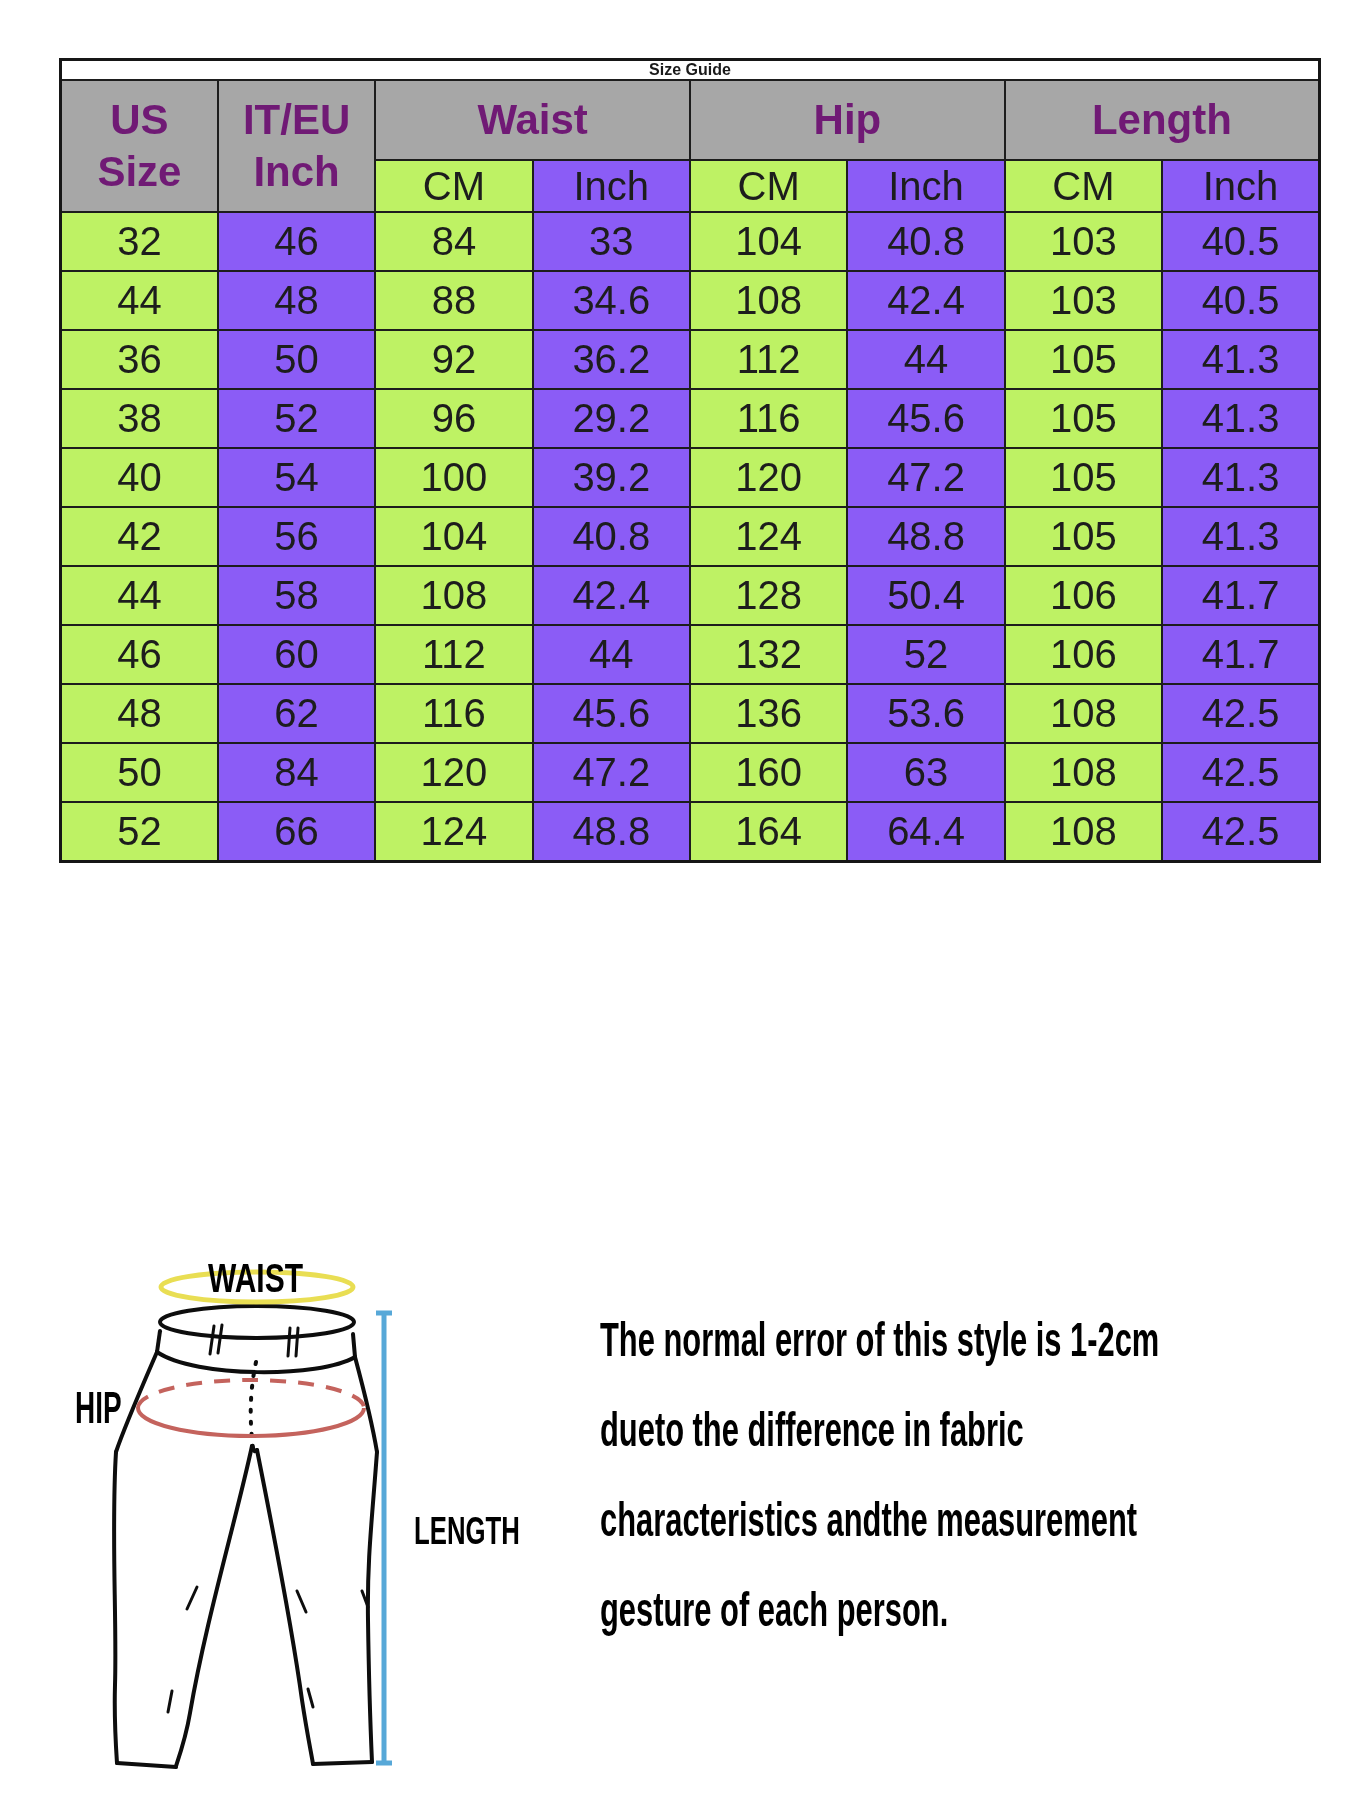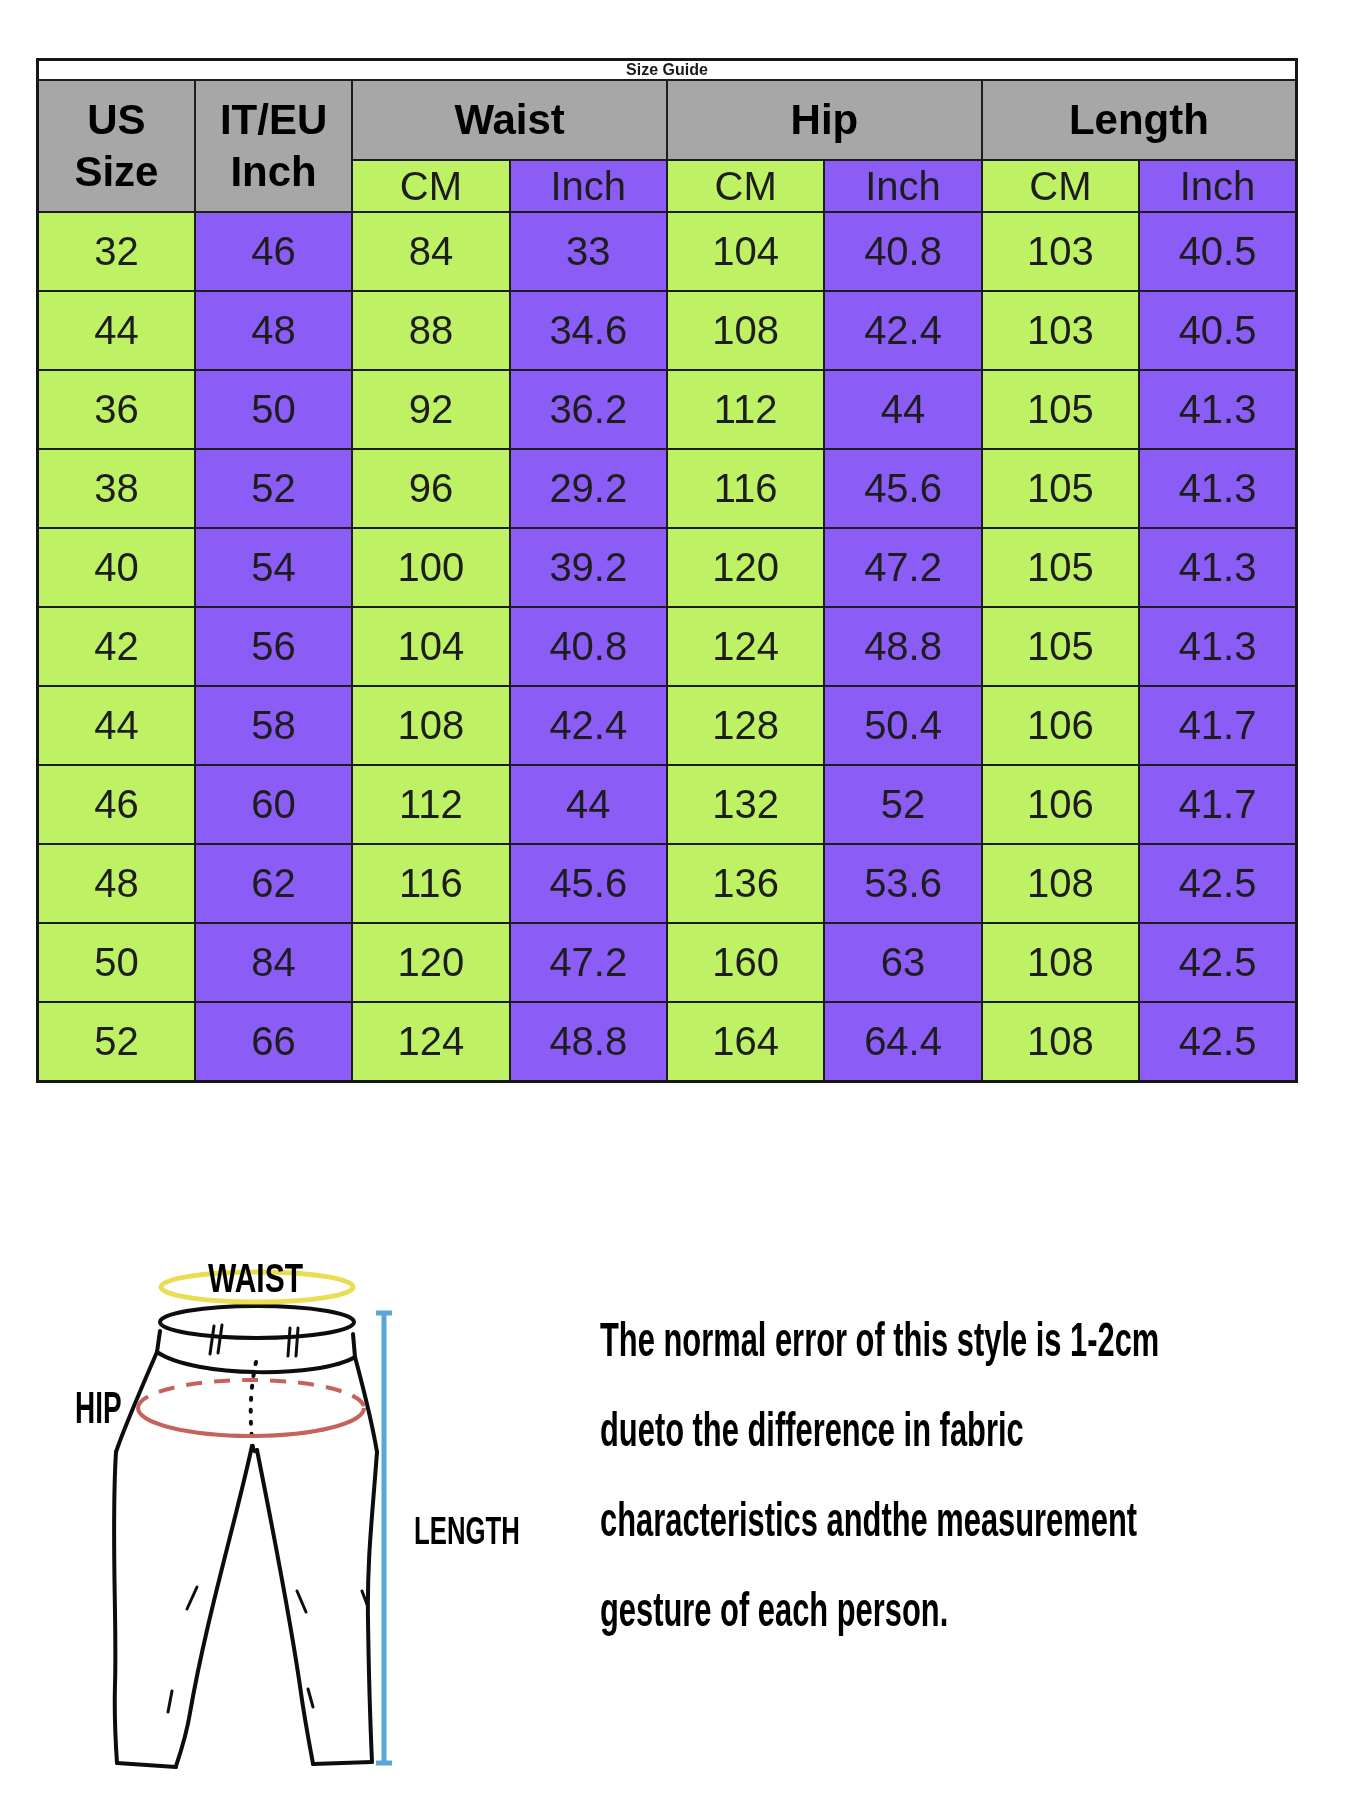--- a/index.html
+++ b/index.html
@@ -1,27 +1,27 @@
 <!DOCTYPE html>
 <html><head>
 <meta charset="utf-8">
 <style>
   html,body{margin:0;padding:0;background:#fff;}
   #page{position:relative;width:1350px;height:1800px;background:#ffffff;overflow:hidden;
         font-family:"Liberation Sans",sans-serif;color:#1a1a1a;}
 
   
-  table.size-table{position:absolute;left:36px;top:58px;width:1262px;
+  table.size-table{position:absolute;left:59px;top:58px;width:1262px;
       border-collapse:collapse;table-layout:fixed;border:3px solid #161616;padding-left:48px;}
   table.size-table td,table.size-table th{border:2px solid #1d1d1d;text-align:center;
       vertical-align:middle;padding:0;overflow:hidden;}
-  .group-row th{height:78px;background:#a7a7a7;font-size:42px;font-weight:700;color:#000000;}
+  .group-row th{height:78px;background:#a7a7a7;font-size:42px;font-weight:700;color:#701a75;}
   .size-col{background:#a7a7a7;font-size:42px;font-weight:700;color:#141414;white-space:pre-line;line-height:1.25;}
   .unit-row td{height:50px;font-size:40px;font-weight:400;color:#1d1d1d;}
-  tr.data-row{height:79px;margin-top:24px;}
+  tr.data-row{height:59px;margin-top:24px;}
   tr.data-row td{font-size:40px;font-weight:400;color:#1d1d1d;}
   .cg{background:#bef264;}
   .cl{background:#8b5cf6;}
 
   
   .cond{position:absolute;font-weight:700;color:#000;white-space:nowrap;
         transform-origin:0 50%;line-height:1;}
   .waist-label{left:208px;top:1258px;font-size:40px;transform:scaleX(.75);}
   .hip-label{left:75px;top:1385px;font-size:45px;transform:scaleX(.62);}
   .length-label{left:414px;top:1511px;font-size:39px;transform:scaleX(.66);}

